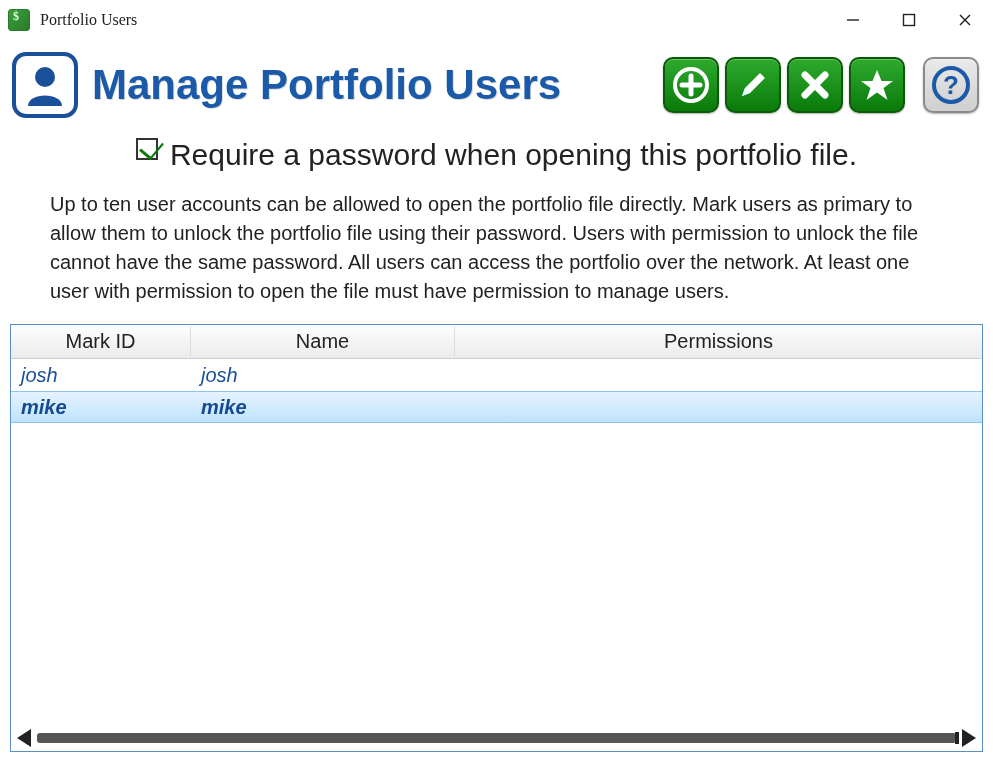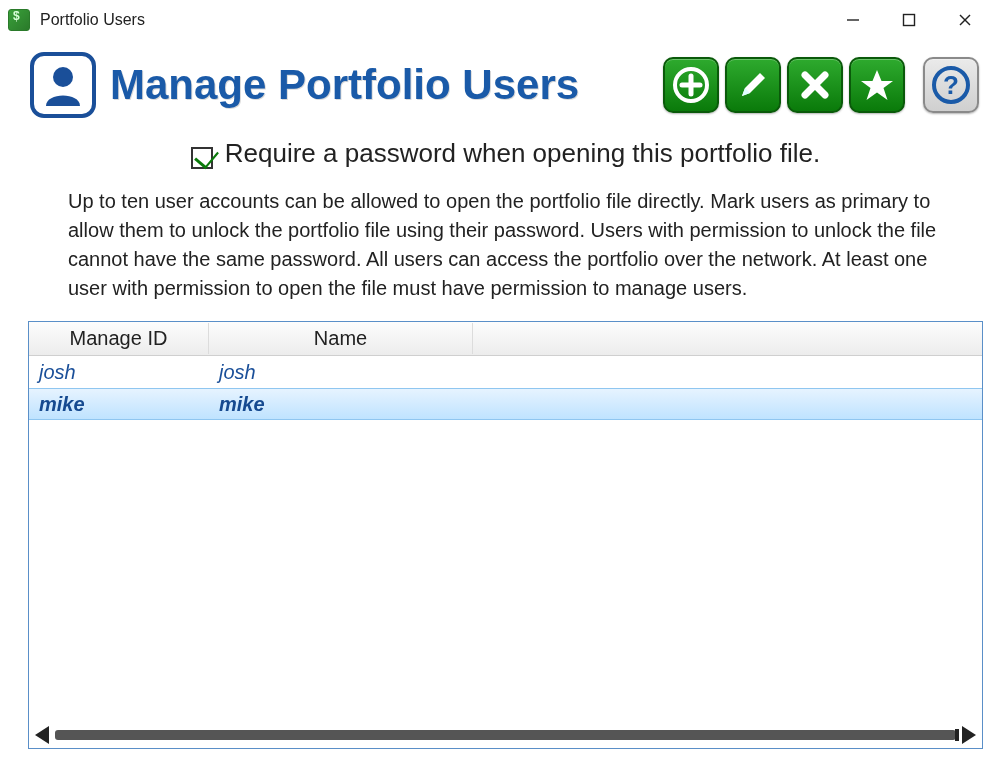--- a/index.html
+++ b/index.html
@@ -14,20 +14,21 @@
   }
   .titlebar {
     height: 40px;
     display: flex;
     align-items: center;
     padding: 0 0 0 8px;
     font-size: 16px;
     color: #222;
     background: #fff;
     user-select: none;
+    font-family: Liberation Serif, serif;
   }
   .titlebar .app-icon {
     width: 22px; height: 22px;
     margin-right: 10px;
     border: 1px solid #2a7a2a;
     border-radius: 3px;
     background: linear-gradient(135deg, #3aa03a, #2a7a2a);
     position: relative;
   }
   .titlebar .app-icon::after {
@@ -46,21 +47,21 @@
   .win-btn {
     width: 56px;
     display: flex;
     align-items: center;
     justify-content: center;
     font-size: 14px;
   }
   .win-btn svg { display: block; }
 
   .content {
-    padding: 12px 6px 6px 24px;
+    padding: 12px 6px 6px 6px;
   }
 
   .header-row {
     display: flex;
     align-items: center;
     padding: 0 8px 8px 6px;
   }
   .user-icon-box {
     width: 66px; height: 66px;
     border: 4px solid #1a4f99;
@@ -98,22 +99,22 @@
   }
   .tool-gray {
     background: linear-gradient(to bottom, #eaeaea, #cfcfcf);
     border: 2px solid #8a8a8a;
     margin-left: 12px;
   }
 
   .checkbox-row {
     display: flex;
     justify-content: center;
-    align-items: flex-end;
-    font-size: 26px;
+    align-items: flex-start;
+    font-size: 30px;
     margin: 12px 0 18px 0;
   }
   .checkbox-row .cb {
     width: 22px; height: 22px;
     border: 2px solid #333;
     margin-right: 12px;
     position: relative;
     flex-shrink: 0;
   }
   .checkbox-row .cb.checked::after {
@@ -274,22 +275,23 @@
 
   <div class="checkbox-row">
     <div class="cb checked"></div>
     <span>Require a password when opening this portfolio file.</span>
   </div>
 
   <div class="description">Up to ten user accounts can be allowed to open the portfolio file directly. Mark users as primary to allow them to unlock the portfolio file using their password. Users with permission to unlock the file cannot have the same password. All users can access the portfolio over the network. At least one user with permission to open the file must have permission to manage users.</div>
 
   <div class="table-wrap">
     <div class="thead">
-      <div class="th col-login">Manage ID</div>
+      <div class="th col-login">Mark ID</div>
       <div class="th col-name">Name</div>
+      <div class="th col-perm">Permissions</div>
     </div>
     <div class="tbody" id="tbody">
         <div class="tr">
           <div class="td col-login">josh</div>
           <div class="td col-name">josh</div>
           <div class="td col-perm"></div>
         </div>
         <div class="tr selected">
           <div class="td col-login">mike</div>
           <div class="td col-name">mike</div>

